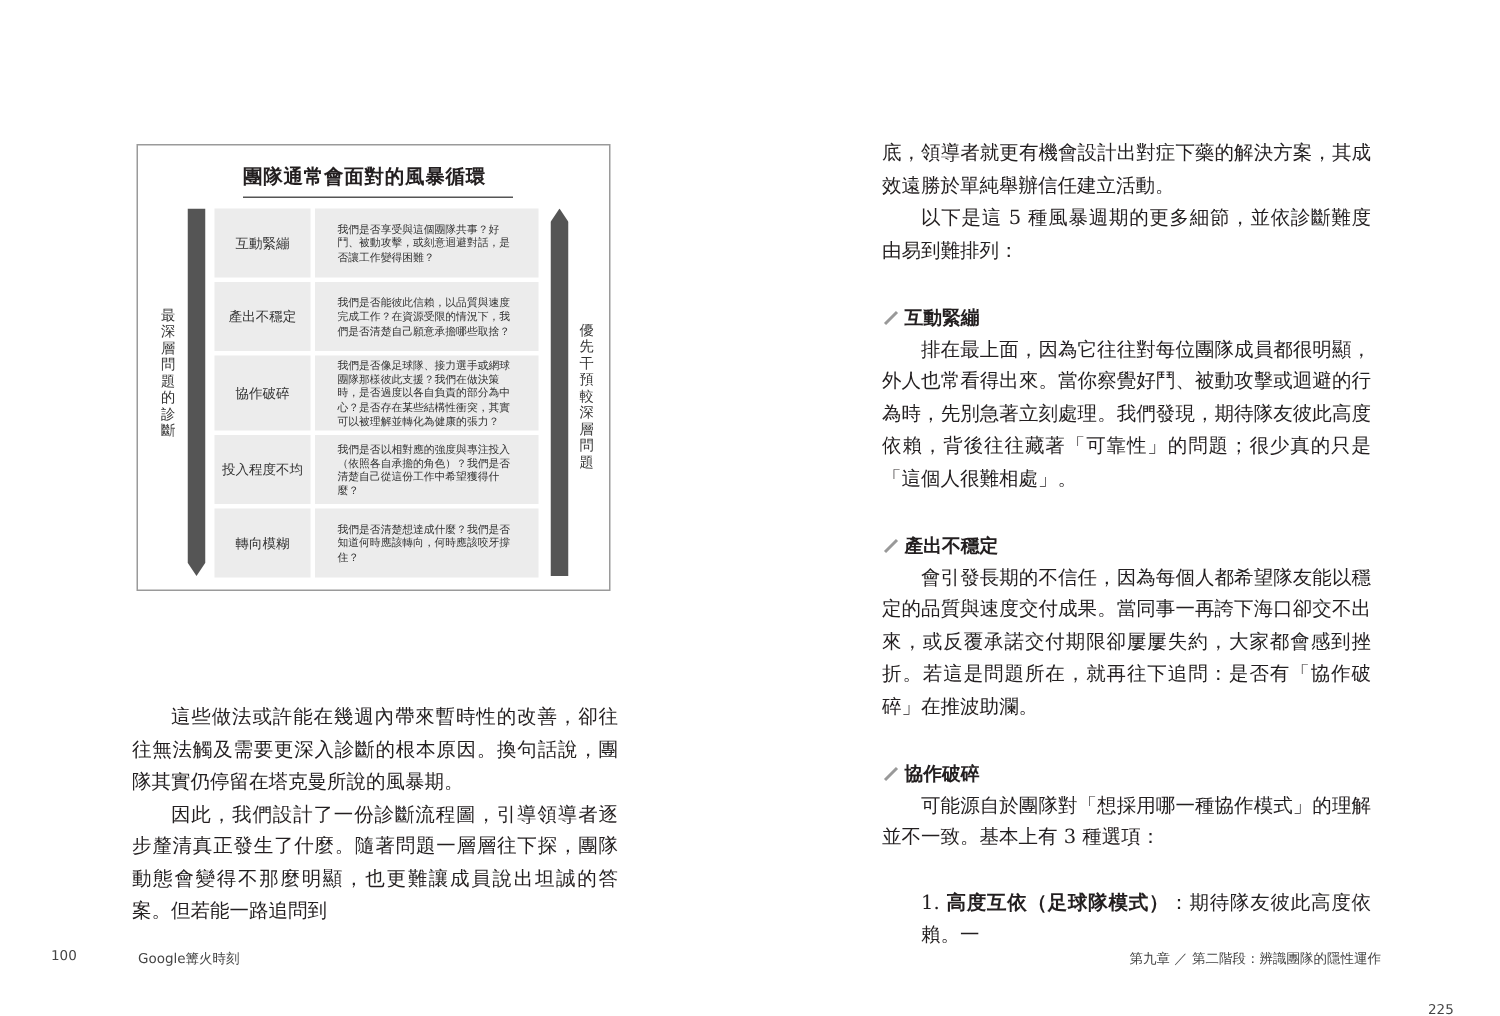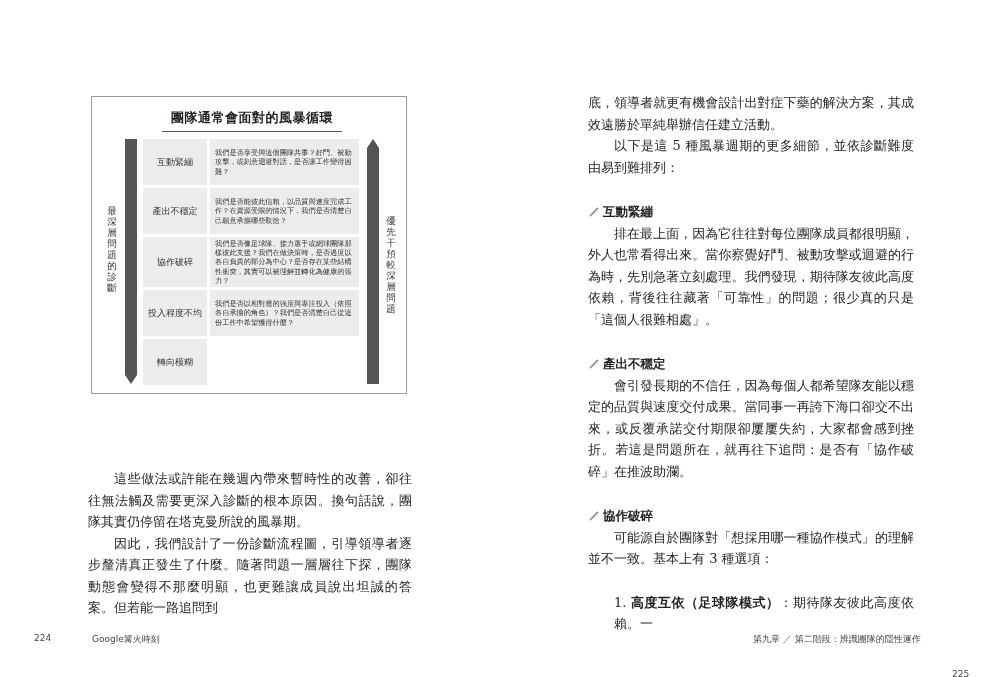--- a/index.html
+++ b/index.html
@@ -10,21 +10,21 @@
   .page { position: absolute; top: 0; height: 677px; }
   .page-left { left: 0; width: 500px; }
   .page-right { left: 500px; width: 500px; }
 
   
   .figure {
     position: absolute; left: 91px; top: 96px; width: 316px; height: 298px;
     border: 1px solid #9a9a9a; box-sizing: border-box; background: #fff;
   }
   .fig-title {
-    position: absolute; left: 70px; top: 12px; width: 180px; text-align: center;
+    position: absolute; left: 70px; top: 12px; width: 180px; text-align: left;
     font-family: Liberation Serif, serif; font-weight: bold; font-size: 13px;
     padding-bottom: 4px; border-bottom: 1px solid #555; letter-spacing: 0.5px;
   }
   .arrow-left {
     position: absolute; left: 33px; top: 42px; width: 12px; height: 245px;
   }
   .arrow-right {
     position: absolute; left: 275px; top: 42px; width: 12px; height: 245px;
   }
   .vlabel {
@@ -37,21 +37,21 @@
     position: absolute; left: 51px; top: 42px; width: 216px;
   }
   .row { display: flex; height: 46px; margin-bottom: 3px; }
   .row.tall { height: 50px; }
   .cell-name {
     width: 64px; background: #ececec; margin-right: 3px;
     display: flex; align-items: center; justify-content: center;
     font-family: "DejaVu Sans", "Liberation Sans", sans-serif; font-size: 9px; color: #333;
   }
   .cell-desc {
-    flex: 1; background: #ececec; padding: 4px 5px; box-sizing: border-box;
+    flex: 1; background: #ececec; padding: 4px 15px; box-sizing: border-box;
     display: flex; align-items: center;
     font-family: "DejaVu Sans", "Liberation Sans", sans-serif; font-size: 7.2px; line-height: 9.2px; color: #333;
   }
 
   
   .text-block {
     position: absolute; font-size: 13px; line-height: 21.5px; color: #231f20; text-align: justify;
   }
   .text-block p { margin: 0; }
   .indent { text-indent: 2em; }
@@ -96,35 +96,36 @@
       <div class="row tall">
         <div class="cell-name">協作破碎</div>
         <div class="cell-desc">我們是否像足球隊、接力選手或網球團隊那樣彼此支援？我們在做決策時，是否過度以各自負責的部分為中心？是否存在某些結構性衝突，其實可以被理解並轉化為健康的張力？</div>
       </div>
       <div class="row">
         <div class="cell-name">投入程度不均</div>
         <div class="cell-desc">我們是否以相對應的強度與專注投入（依照各自承擔的角色）？我們是否清楚自己從這份工作中希望獲得什麼？</div>
       </div>
       <div class="row">
         <div class="cell-name">轉向模糊</div>
+        <div class="cell-desc">我們是否清楚想達成什麼？我們是否知道何時應該轉向，何時應該咬牙撐住？</div>
       </div>
     </div>
 
     <svg class="arrow-right" viewBox="0 0 12 245" preserveAspectRatio="none">
       <polygon points="6,0 12,9 12,245 0,245 0,9" fill="#555555"></polygon>
     </svg>
     <div class="vlabel vlabel-right">優先干預較深層問題</div>
   </div>
 
   <div class="text-block left-text">
     <p class="indent">這些做法或許能在幾週內帶來暫時性的改善，卻往往無法觸及需要更深入診斷的根本原因。換句話說，團隊其實仍停留在塔克曼所說的風暴期。</p>
     <p class="indent">因此，我們設計了一份診斷流程圖，引導領導者逐步釐清真正發生了什麼。隨著問題一層層往下探，團隊動態會變得不那麼明顯，也更難讓成員說出坦誠的答案。但若能一路追問到</p>
   </div>
 
-  <div class="footer" style="left:34px;">224</div>
+  <div class="footer" style="left:34px;">100</div>
   <div class="footer" style="left:92px;">Google篝火時刻</div>
 </div>
 
 <div class="page page-right">
   <div class="text-block right-text">
     <p>底，領導者就更有機會設計出對症下藥的解決方案，其成效遠勝於單純舉辦信任建立活動。</p>
     <p class="indent">以下是這 5 種風暴週期的更多細節，並依診斷難度由易到難排列：</p>
 
     <div class="gap"></div>
     <p class="heading">

